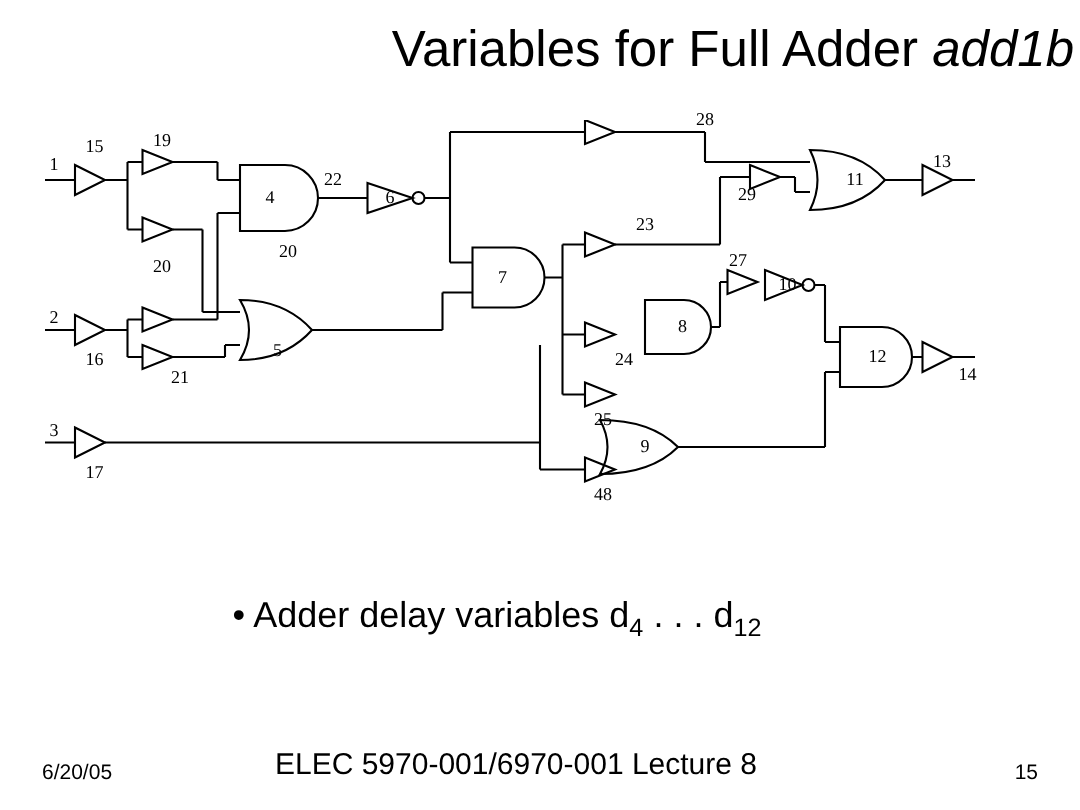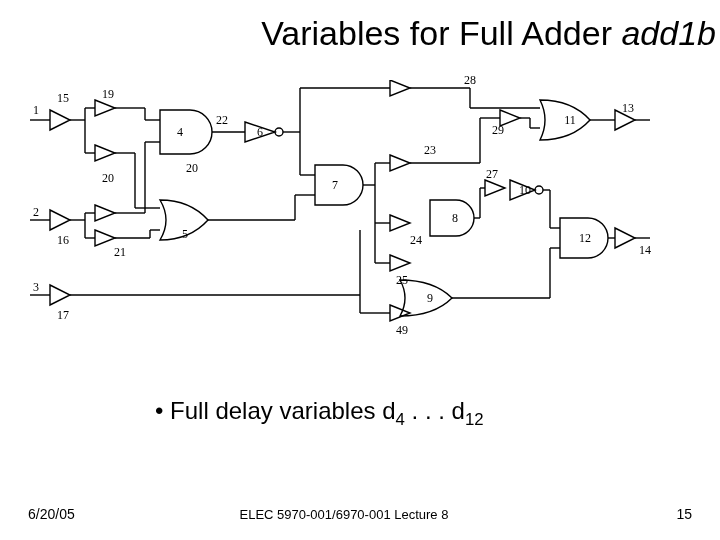--- a/index.html
+++ b/index.html
@@ -6,21 +6,21 @@
   .slide{position:relative;width:720px;height:540px}
   .title{position:absolute;top:14px;left:16px;width:700px;text-align:right;font-size:34px}
   .title .italic{font-style:italic}
   .figure{position:absolute;top:80px;left:30px;width:620px;height:255px}
   .fig-label{position:absolute;font:12px "Times New Roman",serif;text-align:center;transform:translate(-50%,-50%)}
   .bullets{position:absolute;top:370px;left:115px;font-size:24px;line-height:1.4}
   .bullets li{margin-bottom:4px;list-style:none;text-indent:-1.1em;padding-left:1.1em}
   .bullets li::before{content:"•  "}
   sub{font-size:0.7em}
   .footer-date{position:absolute;bottom:18px;left:28px;font-size:14px}
-  .footer-center{position:absolute;bottom:18px;left:0;width:688px;text-align:center;font-size:13px}
+  .footer-center{position:absolute;bottom:18px;left:0;width:688px;text-align:center;font-size:20px}
   .footer-num{position:absolute;bottom:18px;right:28px;font-size:14px}
 </style>
 </head>
 <body>
 
 <div class="slide">
 
   <div class="title">
     <span>Variables for Full Adder </span><span class="italic">add1b</span>
   </div>
@@ -148,33 +148,33 @@
     <span class="fig-label" style="left:78px;top:98px">20</span>
     <span class="fig-label" style="left:90px;top:172px">21</span>
     <span class="fig-label" style="left:150px;top:52px">4</span>
     <span class="fig-label" style="left:155px;top:154px">5</span>
     <span class="fig-label" style="left:192px;top:40px">22</span>
     <span class="fig-label" style="left:230px;top:52px">6</span>
     <span class="fig-label" style="left:305px;top:105px">7</span>
     <span class="fig-label" style="left:400px;top:70px">23</span>
     <span class="fig-label" style="left:386px;top:160px">24</span>
     <span class="fig-label" style="left:372px;top:200px">25</span>
-    <span class="fig-label" style="left:372px;top:250px">49</span>
+    <span class="fig-label" style="left:372px;top:250px">48</span>
     <span class="fig-label" style="left:425px;top:138px">8</span>
     <span class="fig-label" style="left:400px;top:218px">9</span>
     <span class="fig-label" style="left:462px;top:94px">27</span>
     <span class="fig-label" style="left:440px;top:0px">28</span>
     <span class="fig-label" style="left:468px;top:50px">29</span>
     <span class="fig-label" style="left:495px;top:110px">10</span>
     <span class="fig-label" style="left:540px;top:40px">11</span>
     <span class="fig-label" style="left:555px;top:158px">12</span>
     <span class="fig-label" style="left:598px;top:28px">13</span>
     <span class="fig-label" style="left:615px;top:170px">14</span>
   </div>
 
   <ul class="bullets">
-    <li><span>Full delay variables d</span><sub>4</sub><span> . . . d</span><sub>12</sub></li>
+    <li><span>Adder delay variables d</span><sub>4</sub><span> . . . d</span><sub>12</sub></li>
   </ul>
 
   <div class="footer-date">6/20/05</div>
   <div class="footer-center">ELEC 5970-001/6970-001 Lecture 8</div>
   <div class="footer-num">15</div>
 </div>
 
 </body></html>

